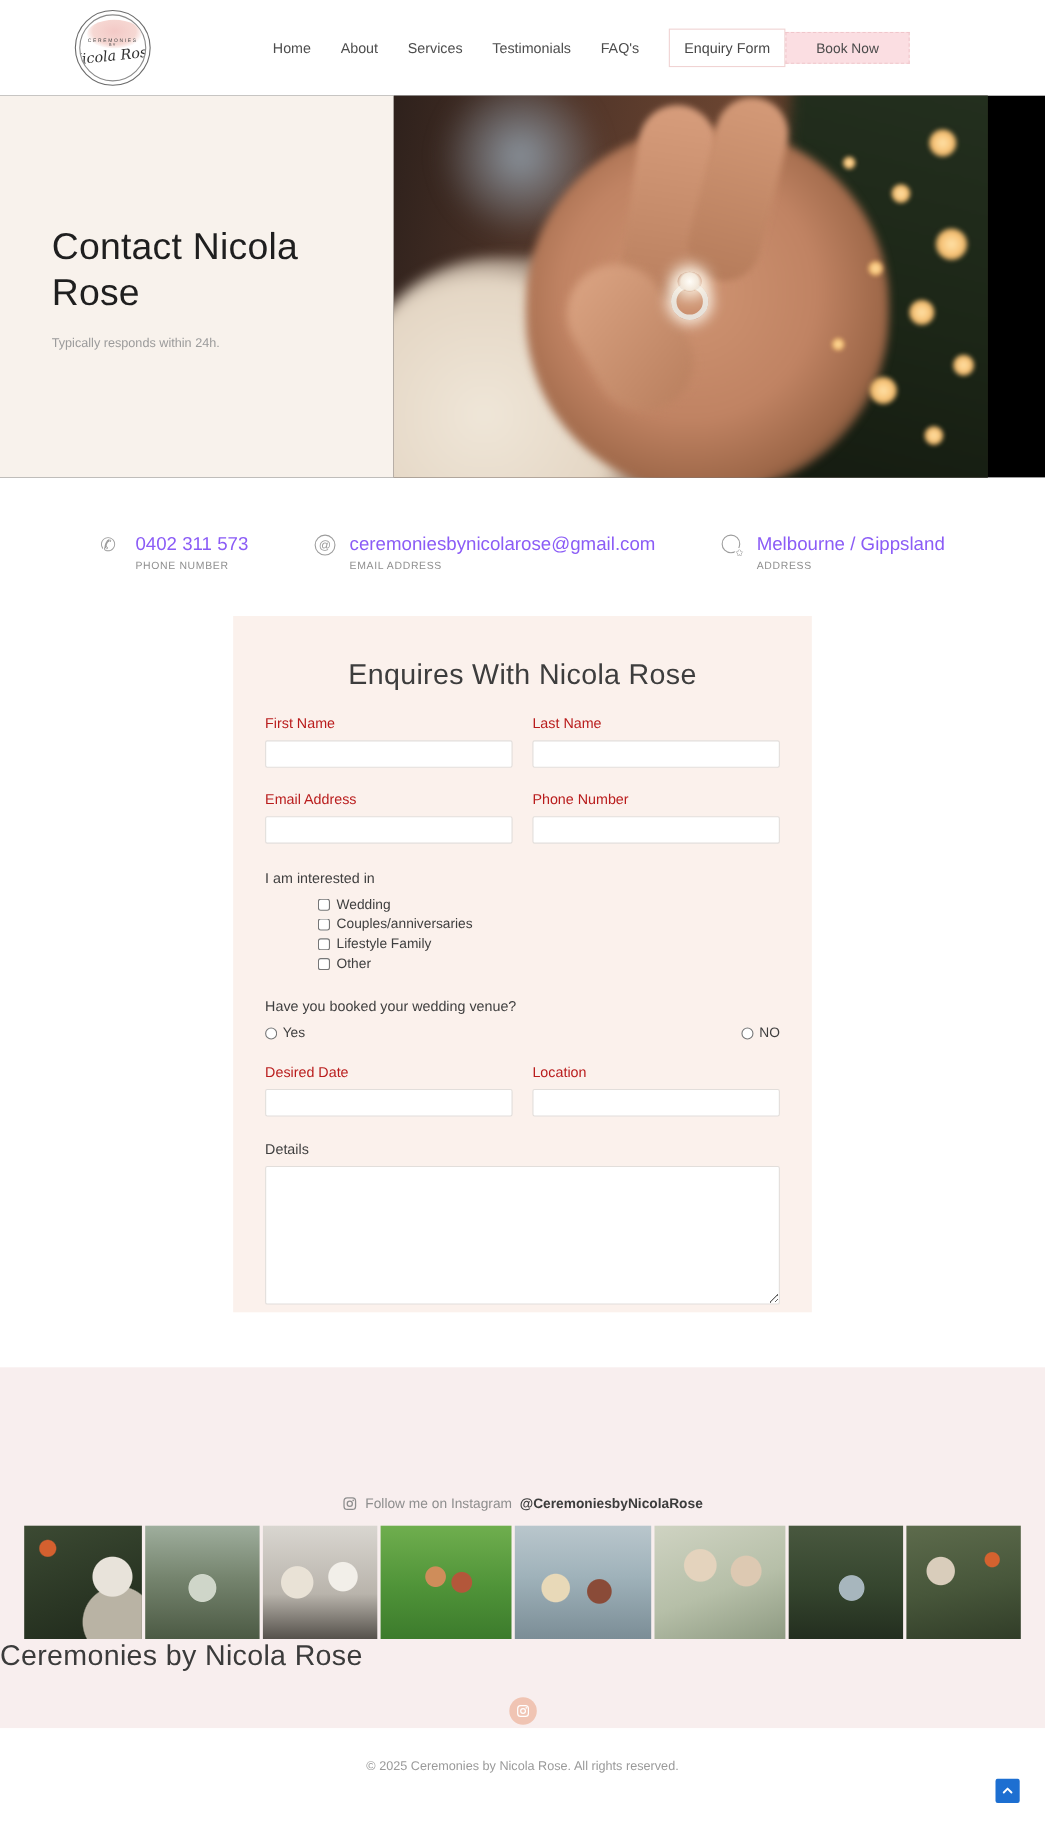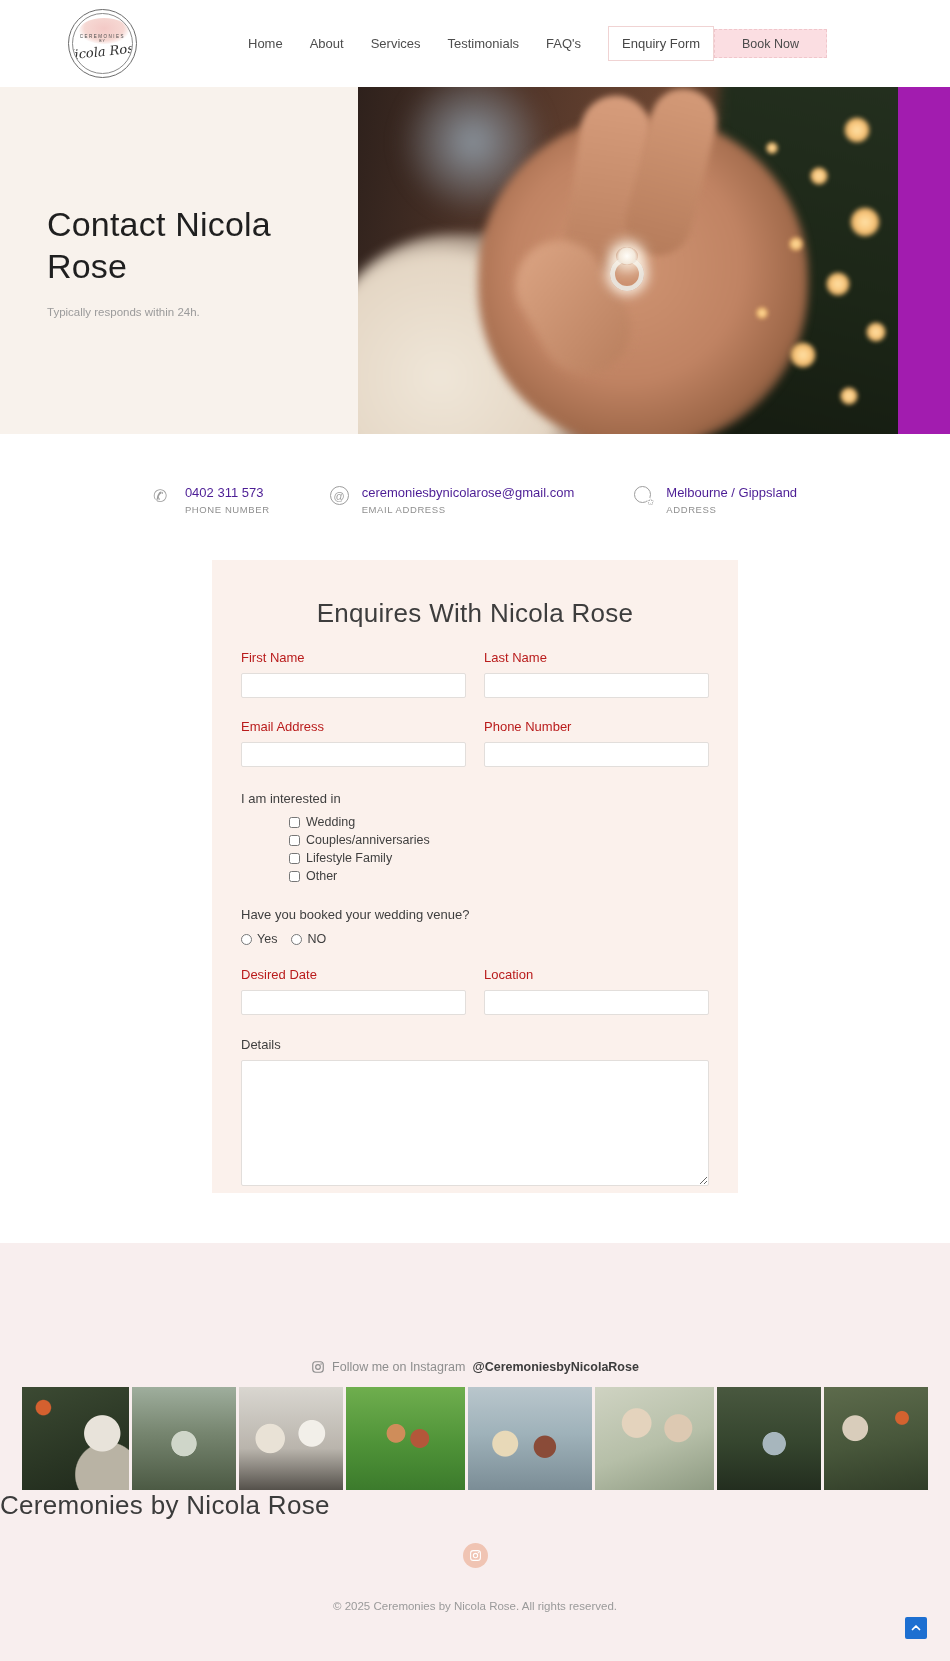--- a/index.html
+++ b/index.html
@@ -20,21 +20,21 @@
   .logo-name { position:relative; font-family:"DejaVu Serif", serif; font-style:italic; font-size:13px;
           color:#2f2f2f; transform:rotate(-6deg); margin-top:1px; white-space:nowrap; }
   .main-nav { position:absolute; left:248px; top:0; height:87px; display:flex; align-items:center; gap:27px; }
   .nav-item { font-size:13px; color:#4d4d4d; cursor:pointer; white-space:nowrap; }
   .nav-item.active { border:1px solid #f0d3d3; background:#fff; padding:9px 13px; color:#474747; }
   .book-now { position:absolute; left:714px; top:29px; width:113px; height:29px; background:#fbdee2;
           border:1px dashed #f0c6cb; font-size:12.5px; color:#4b4b4b; display:flex; align-items:center;
           justify-content:center; cursor:pointer; }
 
   
-  .hero { position:relative; height:347px; background:#a21caf; }
+  .hero { position:relative; height:347px; background:#000000; }
   .hero-left { position:absolute; left:0; top:0; width:358px; height:347px; background:#f8f2ec; padding:116px 0 0 47px; }
   .hero-title { font-size:34px; line-height:42px; font-weight:400; color:#1f1f1f; width:295px; letter-spacing:0.2px; }
   .hero-subtitle { margin-top:19px; font-size:11.5px; color:#9b9b9b; }
   .hero-photo { position:absolute; left:358px; top:0; width:540px; height:347px; overflow:hidden;
           background:linear-gradient(100deg,#2e211c 0%, #54372a 30%, #6b4531 52%, #352818 74%, #1d1710 100%); }
   .blob { position:absolute; }
   .b-sweater { left:-30px; bottom:-60px; width:280px; height:260px; border-radius:45%;
           background:radial-gradient(circle at 40% 55%, #efe6d8 0%, #e4d6c4 55%, rgba(210,190,165,0) 78%); filter:blur(6px); }
   .b-window { left:40px; top:-20px; width:150px; height:150px; border-radius:40%;
           background:radial-gradient(circle, #8c96a0 0%, rgba(90,100,110,0) 70%); filter:blur(10px); }
@@ -69,44 +69,44 @@
   
   .contact-section { height:126px; background:#fff; padding-top:51px; }
   .contact-row { display:flex; justify-content:center; gap:60px; }
   .contact-item { display:flex; align-items:flex-start; gap:10px; }
   .ci-icon { width:22px; height:22px; position:relative; color:#9d9d9d; flex:0 0 auto; margin-top:1px; }
   .phone-glyph { font-size:17px; line-height:20px; font-family:"DejaVu Sans", sans-serif; }
   .at-circle { width:19px; height:19px; border:1.3px solid #9d9d9d; border-radius:50%;
           display:flex; align-items:center; justify-content:center; font-size:11px; color:#9d9d9d; }
   .loc-circle { width:17px; height:17px; border:1.3px solid #9d9d9d; border-radius:50%; position:relative; }
   .loc-star { position:absolute; right:-4px; bottom:-5px; font-size:9px; color:#9d9d9d; background:#fff; line-height:9px; }
-  .ci-value { font-size:13px; color:#4c1d95; }
+  .ci-value { font-size:17px; color:#8b5cf6; }
   .ci-label { font-size:9.5px; color:#8f8f8f; letter-spacing:0.6px; margin-top:4px; }
 
   
   .form-wrap { background:#fff; }
   .form-card { width:526px; height:633px; margin:0 auto 50px; background:#fbf1ec; padding:27px 29px; overflow:hidden; }
   .form-title { text-align:center; font-size:26px; font-weight:400; color:#3d3d3d; margin-top:11px; letter-spacing:0.3px; }
   .field-grid { display:flex; gap:18px; margin-top:21px; }
   .field { flex:1; }
   .field-label { font-size:13px; color:#b91c1c; margin-bottom:8px; display:block; }
   .text-input { width:100%; height:25px; border:1px solid #e2dedb; border-radius:2px; background:#fff;
           font-size:13px; padding:0 7px; color:#333; outline:none; }
   .group-label { font-size:13px; color:#3f3f3f; margin-top:24px; }
   .check-list { margin-top:9px; }
   .check-row { display:flex; align-items:center; gap:6px; margin-top:4px; font-size:12.5px; color:#3f3f3f;margin-left:48px; }
   .check-row input { width:11px; height:11px; accent-color:#8a8a8a; margin:0; }
-  .radio-row { display:flex; align-items:center; gap:14px; margin-top:10px; font-size:12.5px; color:#3f3f3f; }
+  .radio-row { display:flex; align-items:center; gap:14px; margin-top:10px; font-size:12.5px; color:#3f3f3f;justify-content:space-between; }
   .radio-opt { display:flex; align-items:center; gap:5px; }
   .radio-opt input { width:11px; height:11px; accent-color:#8a8a8a; margin:0; }
   .details-area { width:100%; height:126px; border:1px solid #e2dedb; border-radius:2px; background:#fff;
           resize:vertical; font-family:"Liberation Sans", sans-serif; font-size:13px; padding:6px 7px; color:#333; outline:none; }
 
   
-  .site-footer { height:418px; background:#f8eeee; padding-top:117px; }
+  .site-footer { height:328px; background:#f8eeee; padding-top:117px; }
   .ig-line { display:flex; align-items:center; justify-content:center; gap:7px; font-size:12.5px; color:#8e8e8e; }
   .ig-handle { color:#3c3c3c; font-weight:bold; }
   .ig-glyph { width:14px; height:14px; display:block; }
   .gallery { display:flex; gap:3px; padding:0 22px; margin-top:13px; height:103px; }
   .ig-photo { height:103px; cursor:pointer; flex:0 0 auto; }
   .g1 { width:107px; background:
         radial-gradient(circle at 75% 45%, #e8e3da 0 18%, rgba(0,0,0,0) 19%),
         radial-gradient(circle at 20% 20%, #d4602f 0 6%, rgba(0,0,0,0) 7%),
         radial-gradient(circle at 80% 85%, #b9b3a4 0 26%, rgba(0,0,0,0) 27%),
         linear-gradient(160deg,#3c4a33,#2a3624 60%,#1f291b); }

